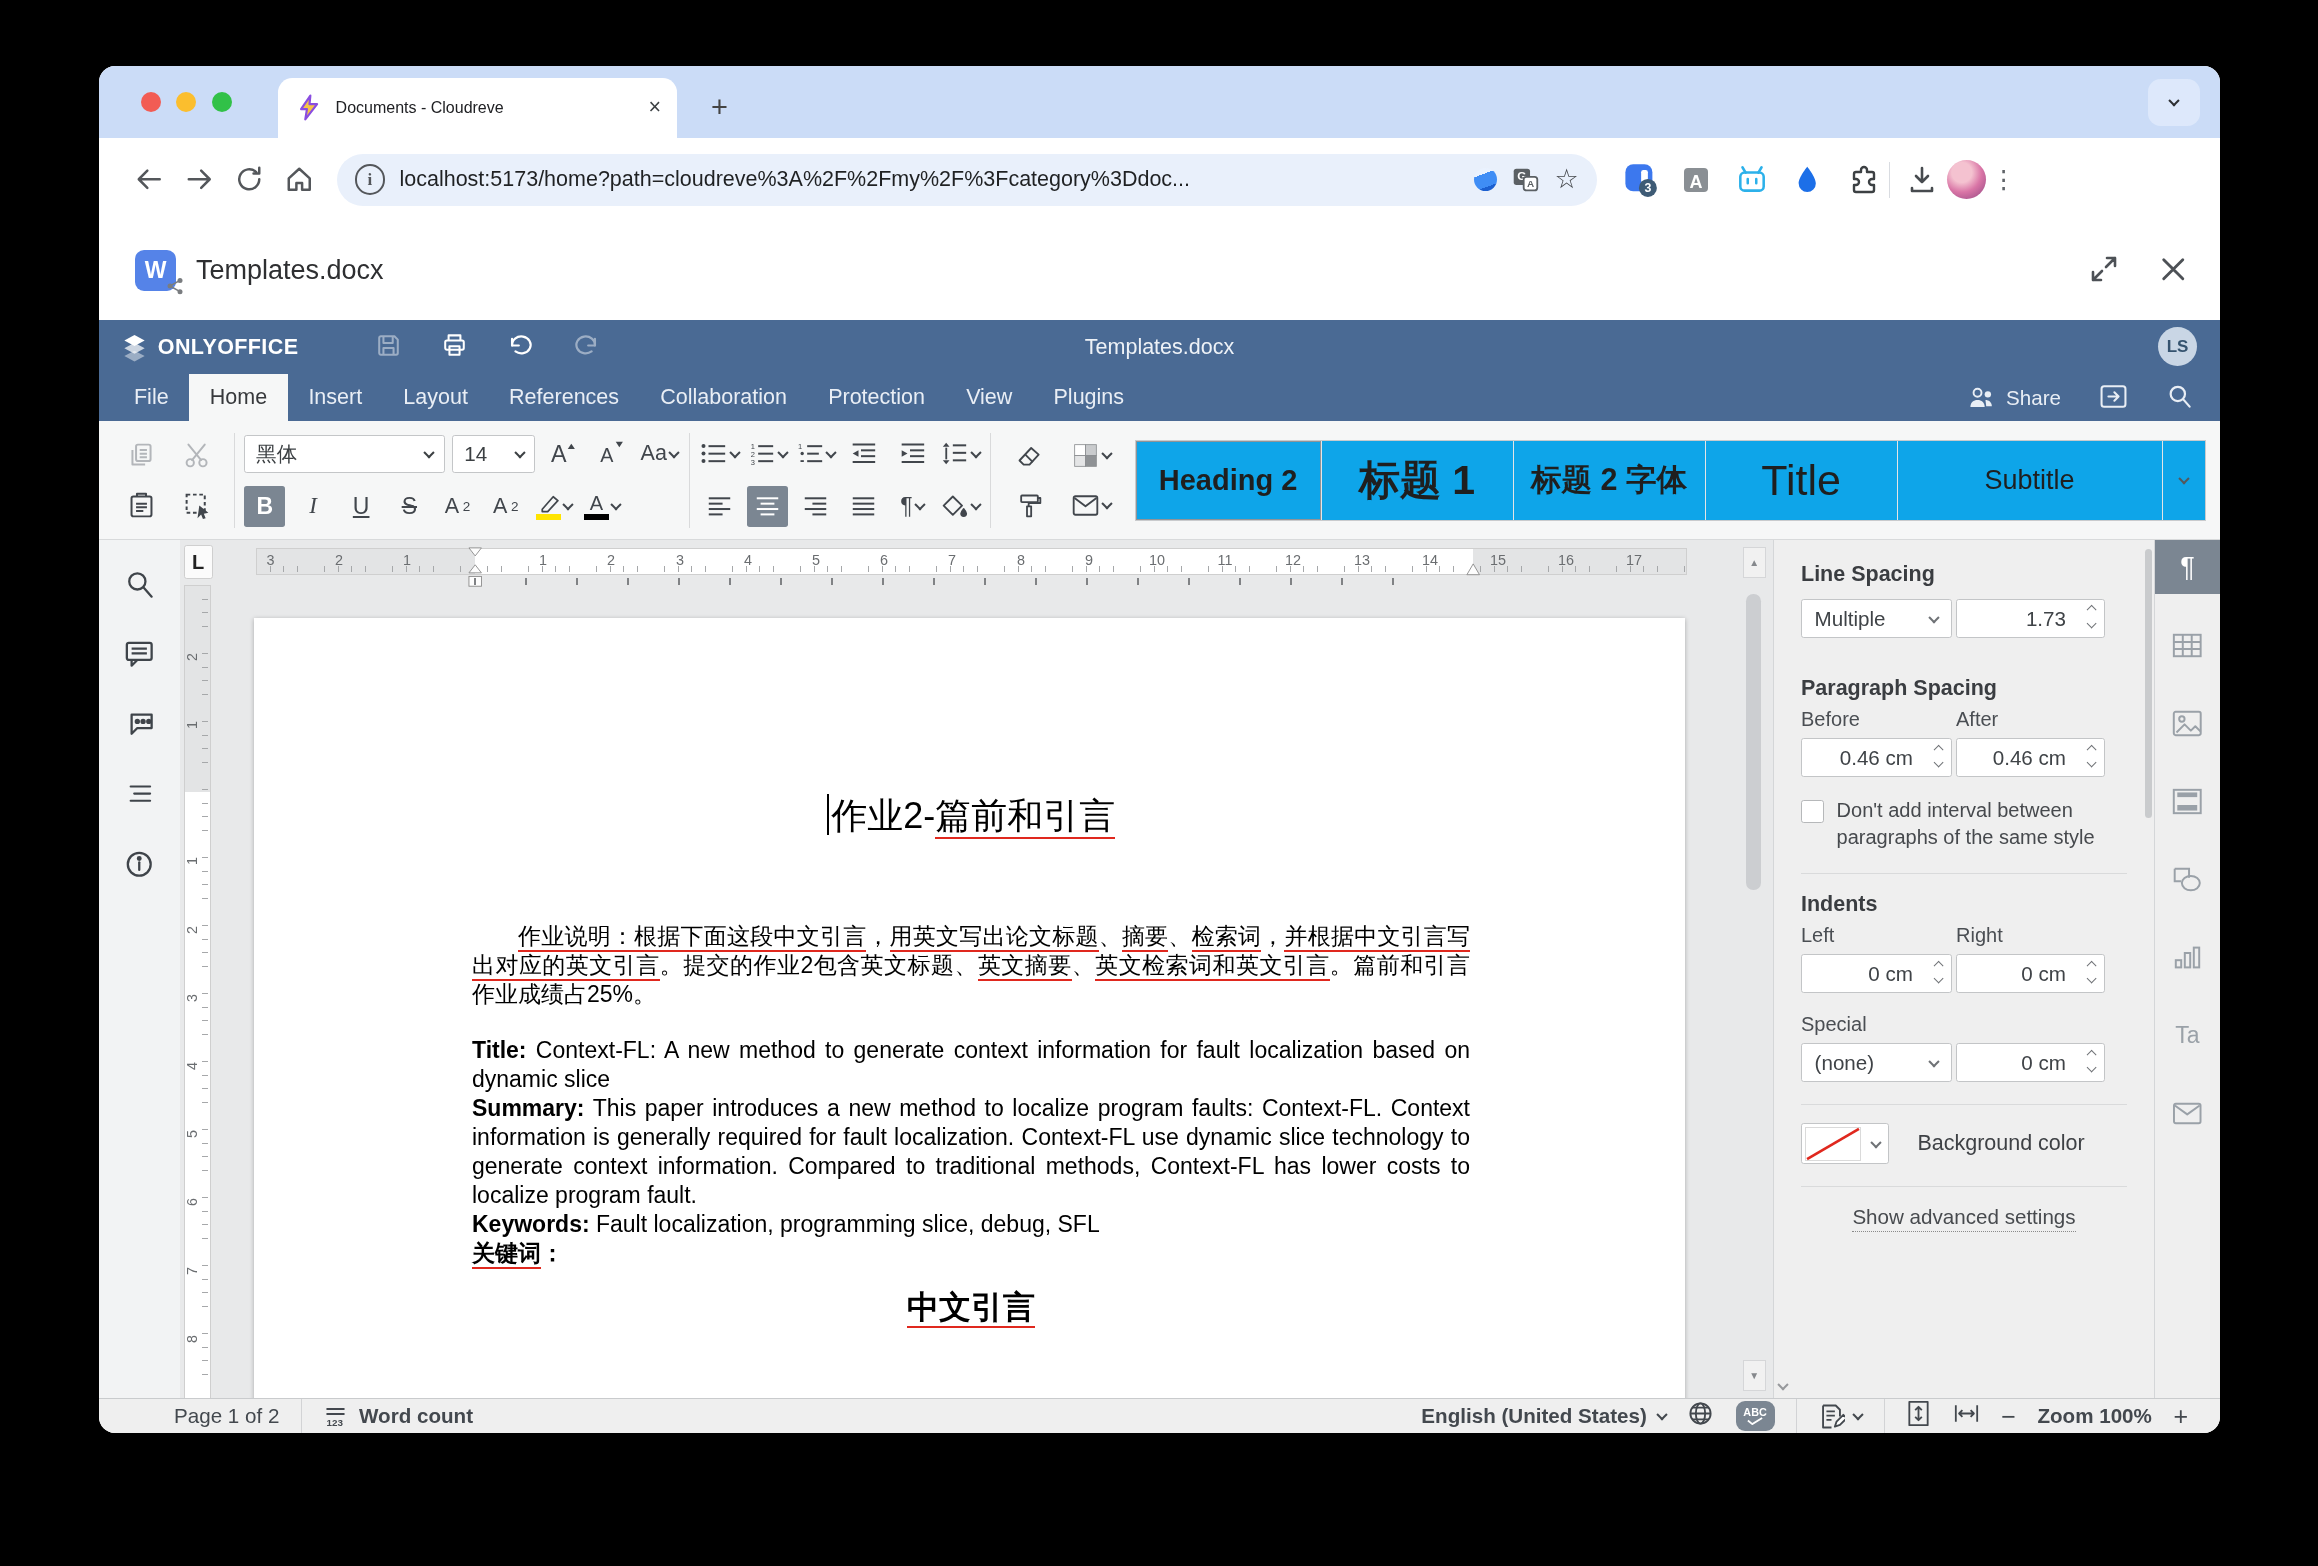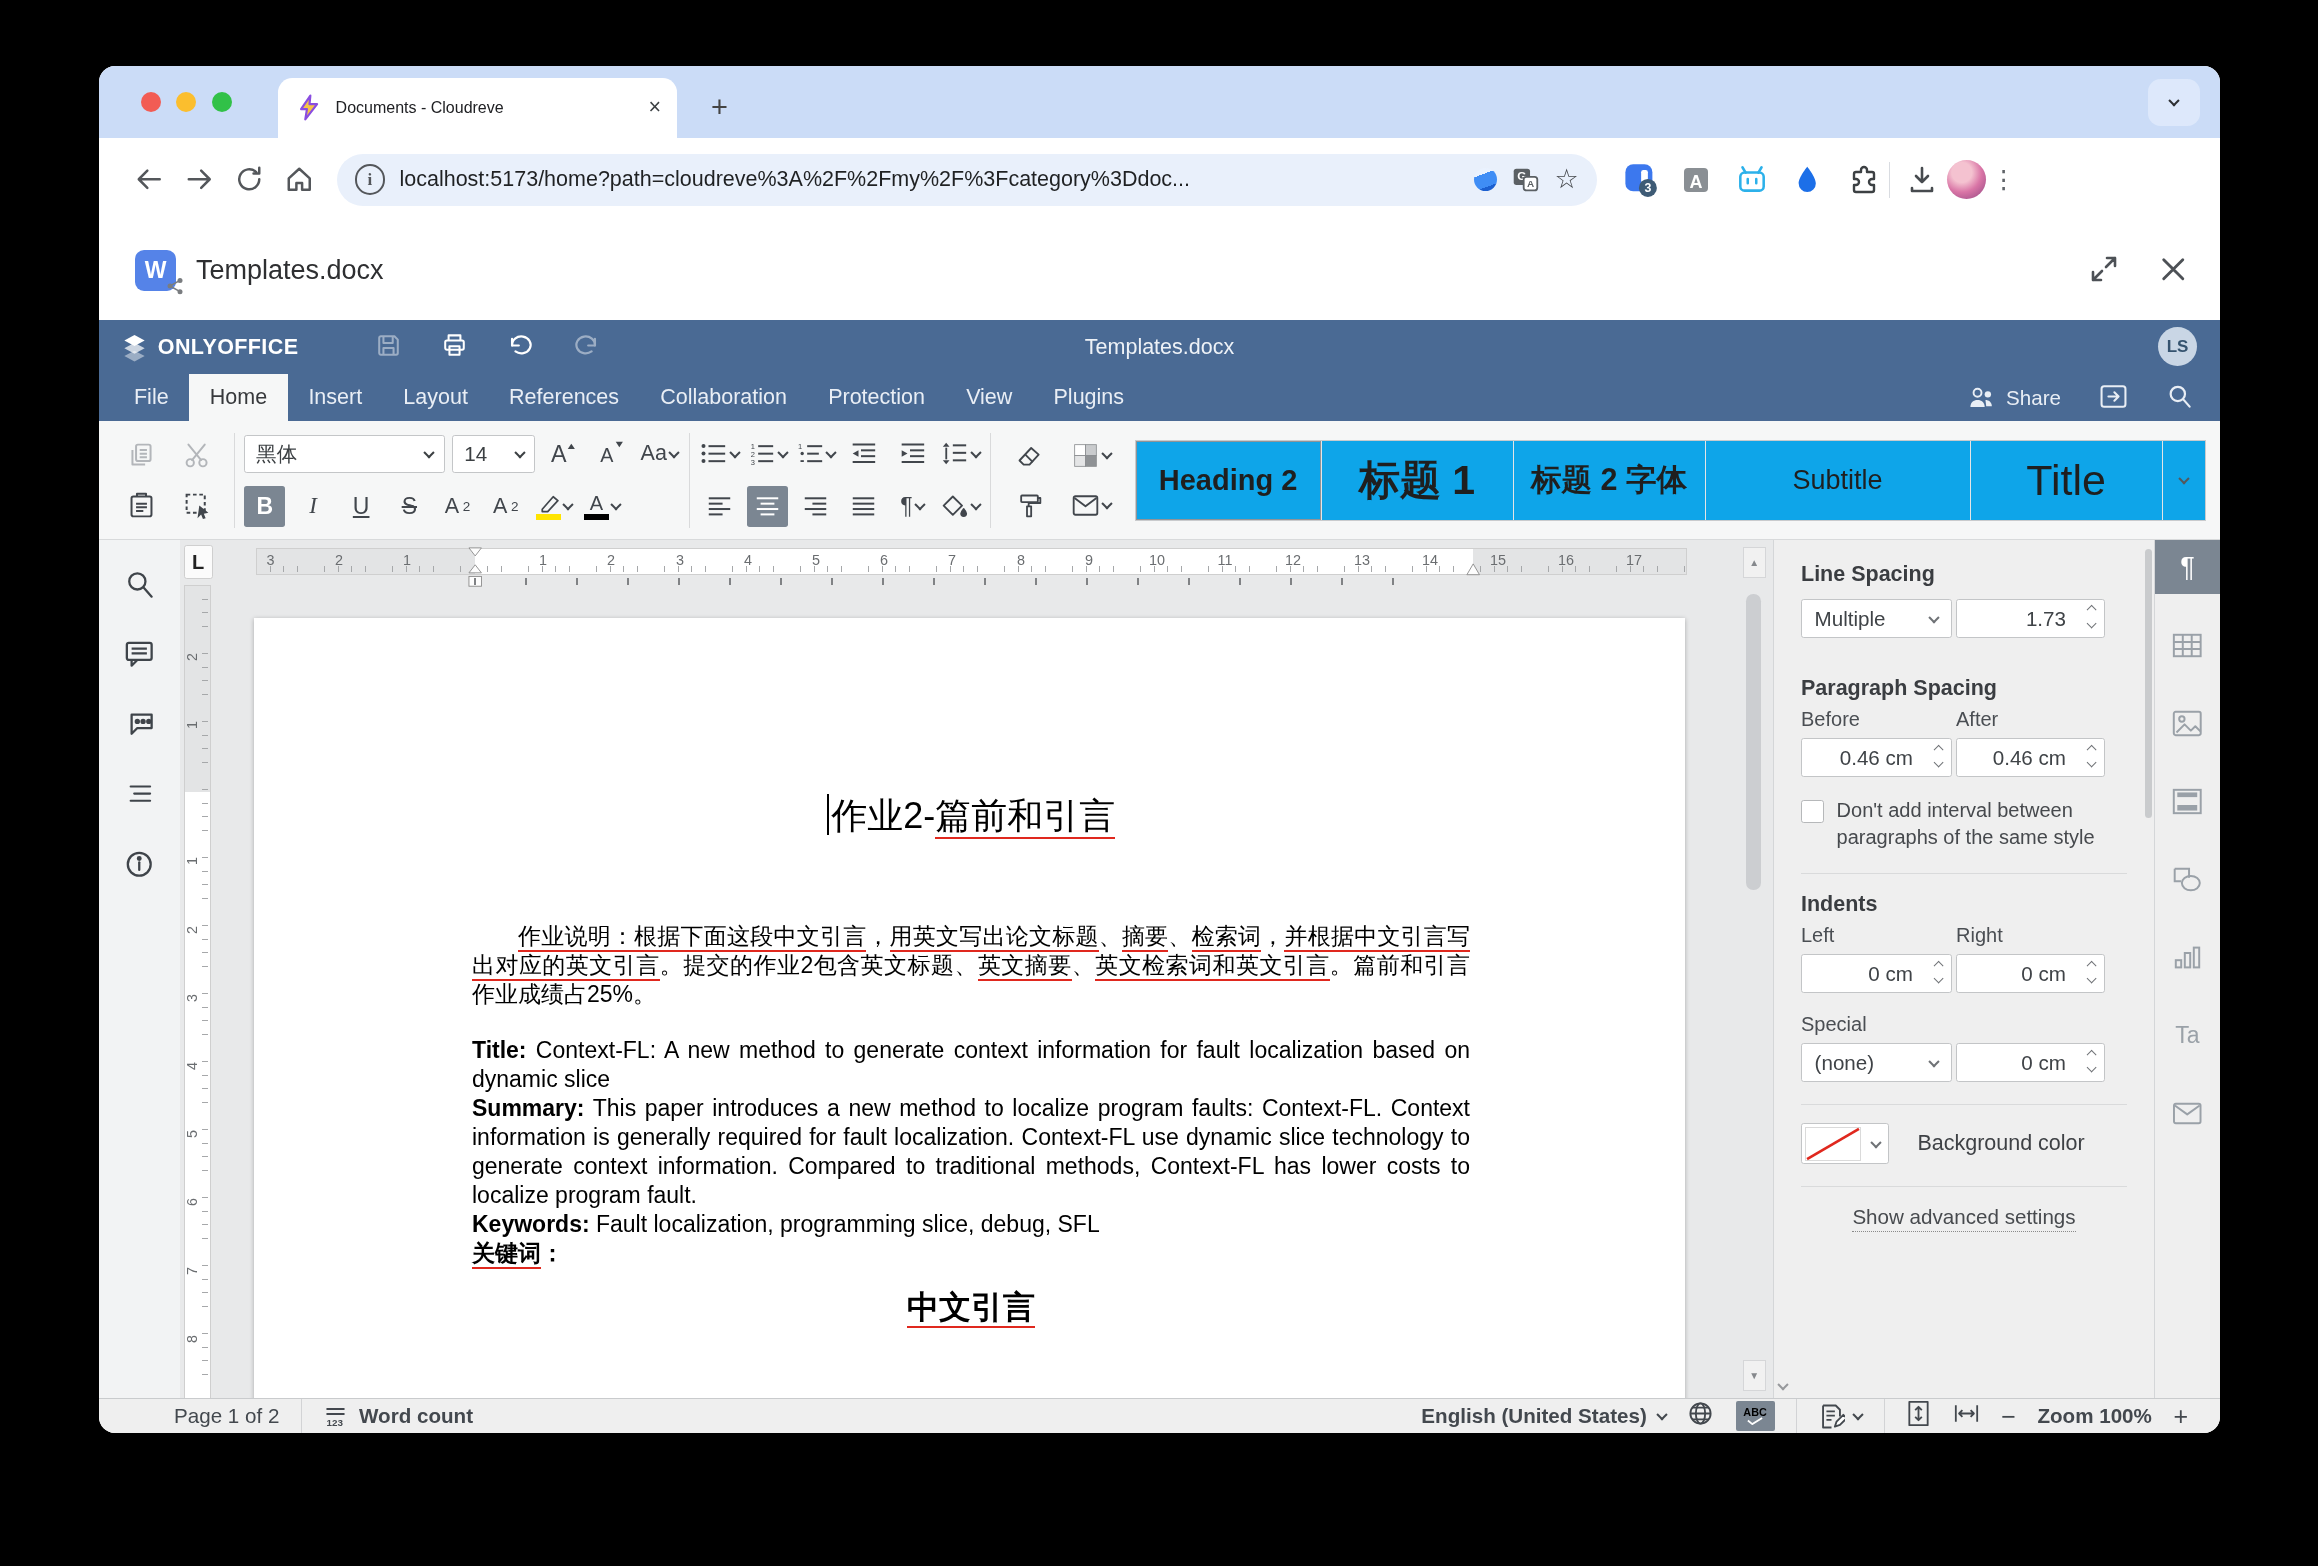--- a/index.html
+++ b/index.html
@@ -149,21 +149,21 @@
   .sbtn{height:54px;display:flex;align-items:center;justify-content:center;color:#9aa1a8;margin-bottom:24px;flex:none}
   .sbtn.active{background:#7b8692;color:#fff;margin-bottom:24px}
   .sbtn .big{font-size:27px}
   .ta-glyph{font-size:23px}
 
   
   .statusbar{height:35px;background:#efefef;border-top:0.9px solid #c9cbcd;display:flex;align-items:center;flex:none;color:#43484e;font-size:20.6px;padding:0 32px 0 75px;position:relative}
   .st-sep{width:0.9px;height:34px;background:#d2d3d5;margin:0 21.5px}
   .st-left{display:flex;align-items:center}
   .st-right{margin-left:auto;display:flex;align-items:center;gap:21.5px}
-  .abcbox{width:39px;height:30.5px;background:#7b8692;border-radius:2px;color:#000000;display:flex;flex-direction:column;align-items:center;justify-content:center;line-height:1}
+  .abcbox{width:39px;height:30.5px;background:#7b8692;border-radius:9px;color:#ffffff;display:flex;flex-direction:column;align-items:center;justify-content:center;line-height:1}
   .abcbox span{font-size:10.8px;font-weight:700}
   .semib{font-weight:600}
 </style>
 </head>
 <body>
 
 <div class="stage">
 <div class="browser">
 
   <div class="tabstrip">
@@ -581,22 +581,22 @@
                 <rect x="2" y="2" width="28" height="22" rx="2"></rect>
                 <path d="M3 4l13 10L29 4"></path>
               </svg>
               <i class="chev"></i>
             </span>
       </div>
       <div class="gallery">
         <div class="gcell" style="width:185px;font-size:29px;font-weight:700">Heading 2</div>
         <div class="gcell" style="width:192px;font-size:41px;font-weight:700">标题 1</div>
         <div class="gcell" style="width:192px;font-size:30.5px;font-weight:600">标题 2 字体</div>
+        <div class="gcell" style="width:192px;font-size:43px">Title</div>
         <div class="gcell" style="flex:1;font-size:27px">Subtitle</div>
-        <div class="gcell" style="width:192px;font-size:43px">Title</div>
         <div class="gchev">
               <i class="chev"></i>
             </div>
       </div>
     </div>
 
     <div class="workarea">
       <div class="leftbar">
         <span class="lbtn">
               <svg width="30.5" height="30.5" viewBox="0 0 32 32" stroke="currentColor" fill="none" stroke-width="2.4" stroke-linecap="round">

